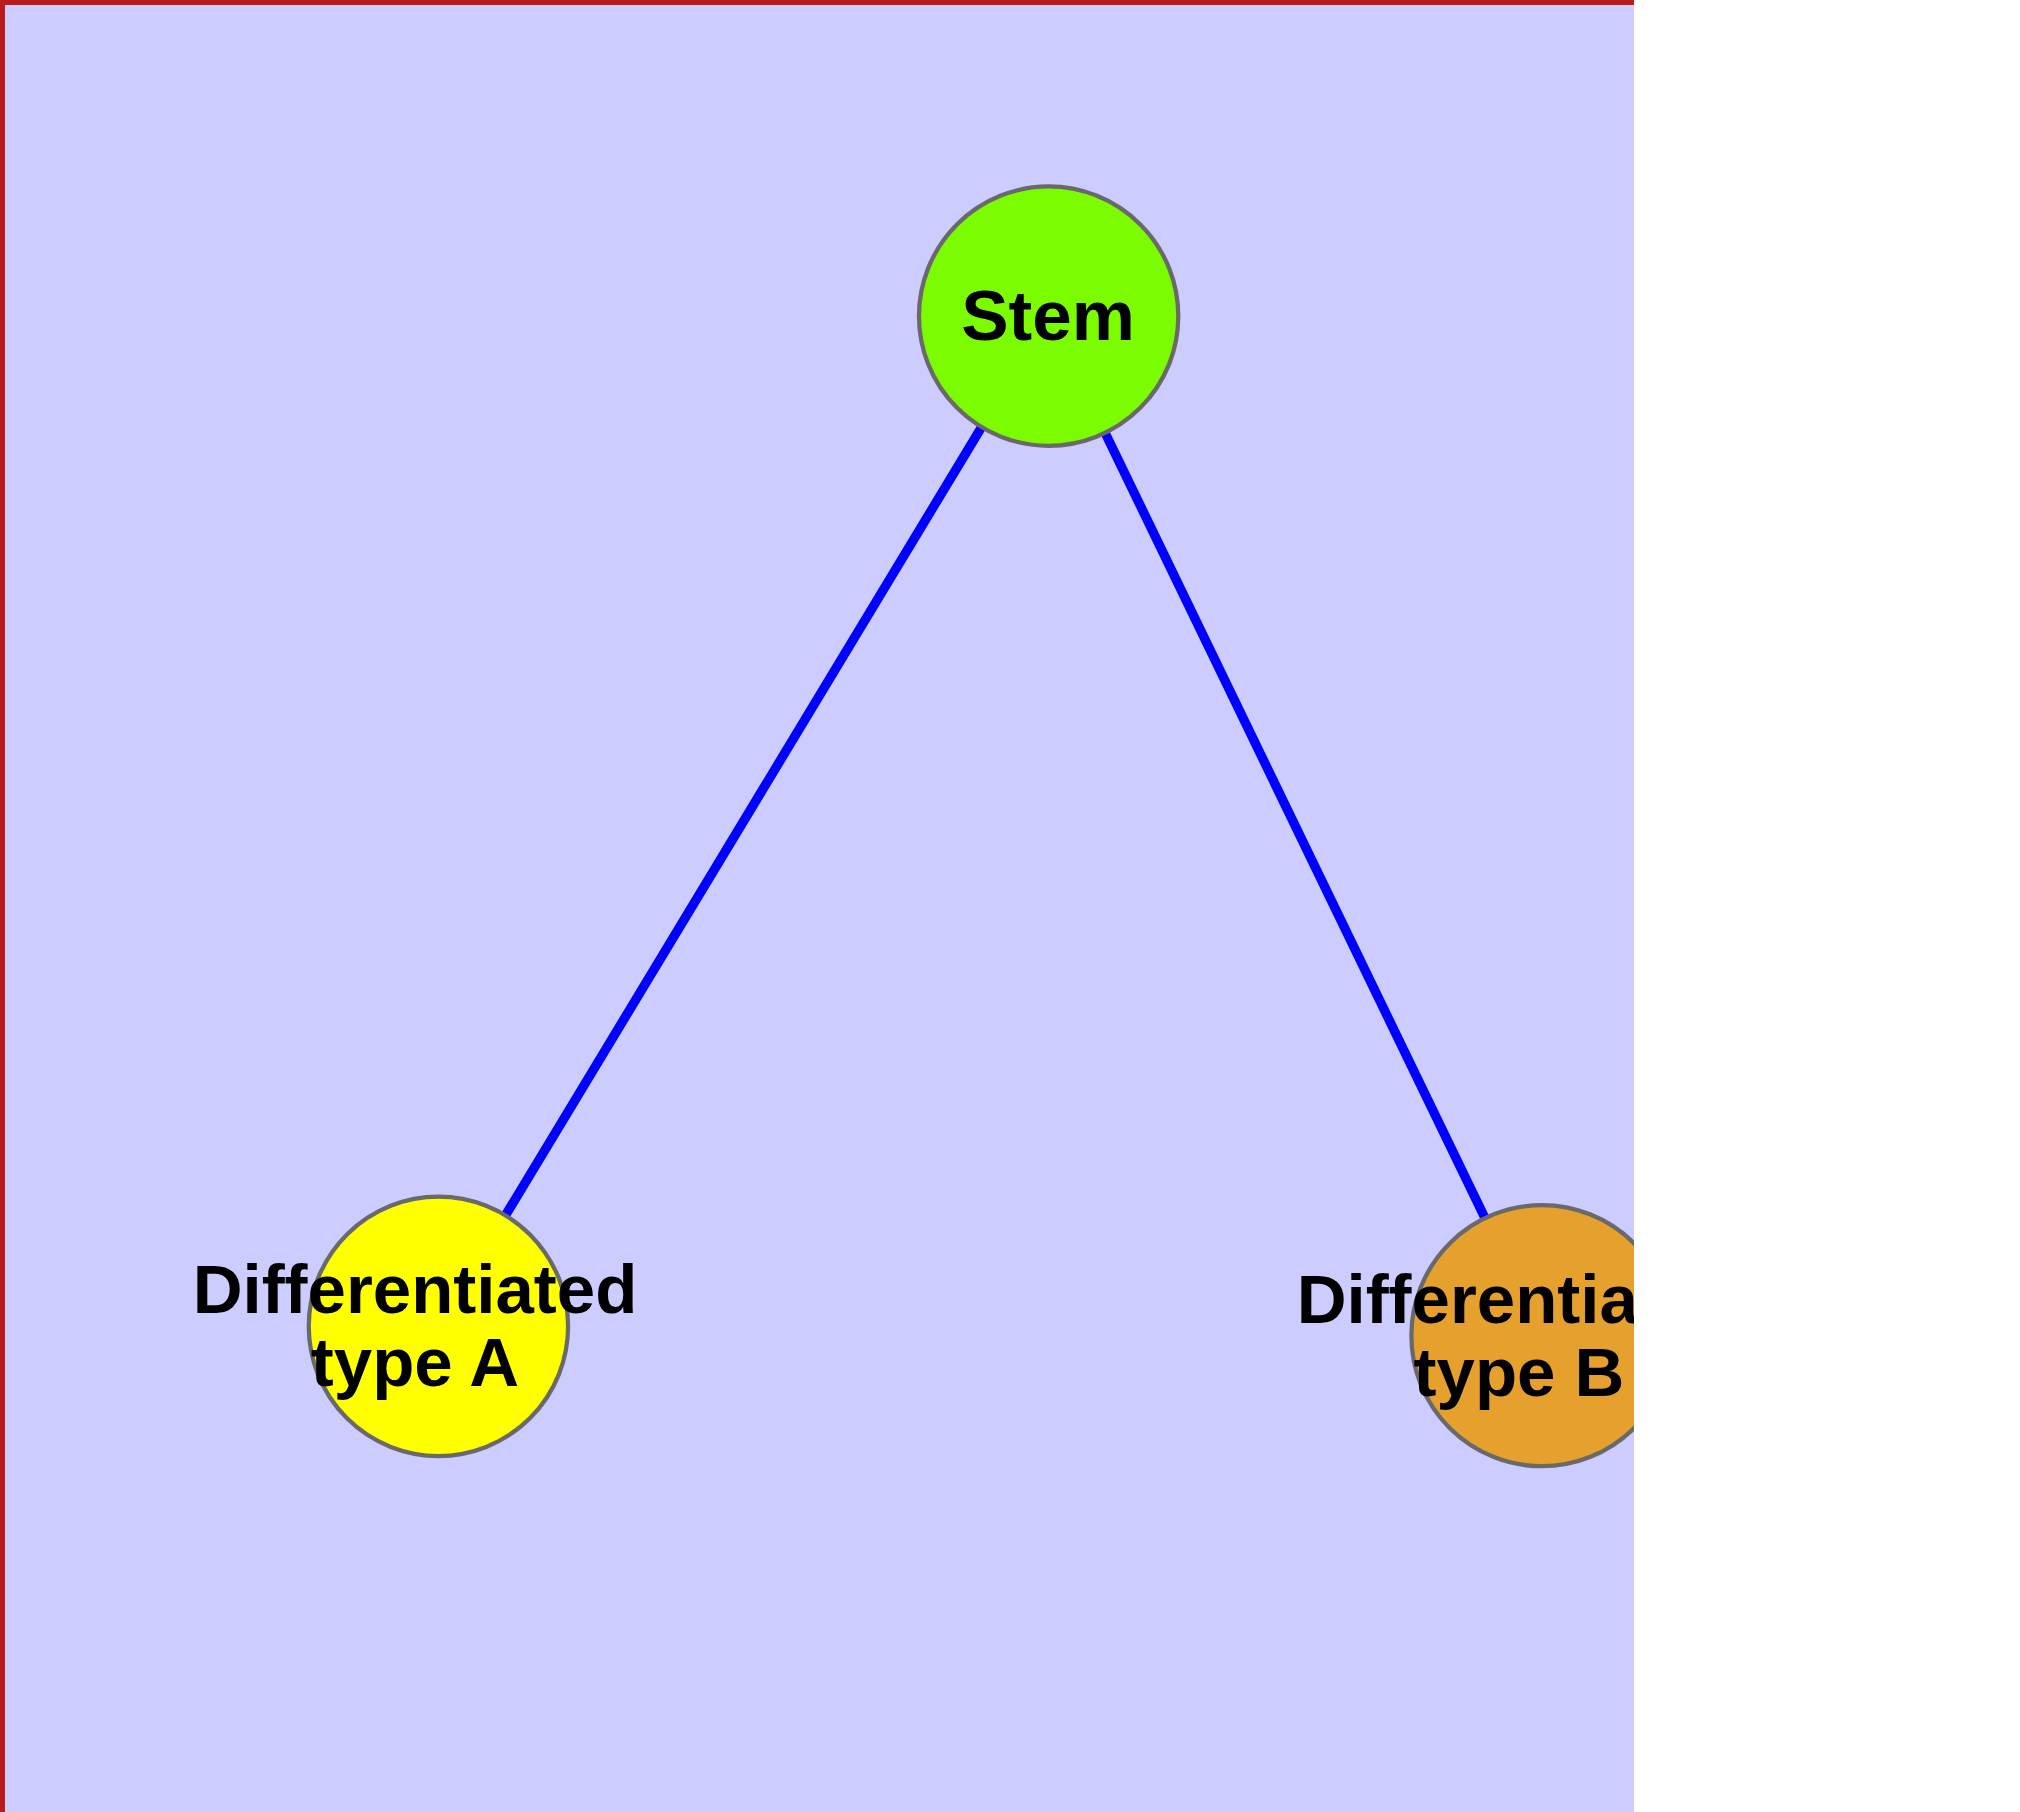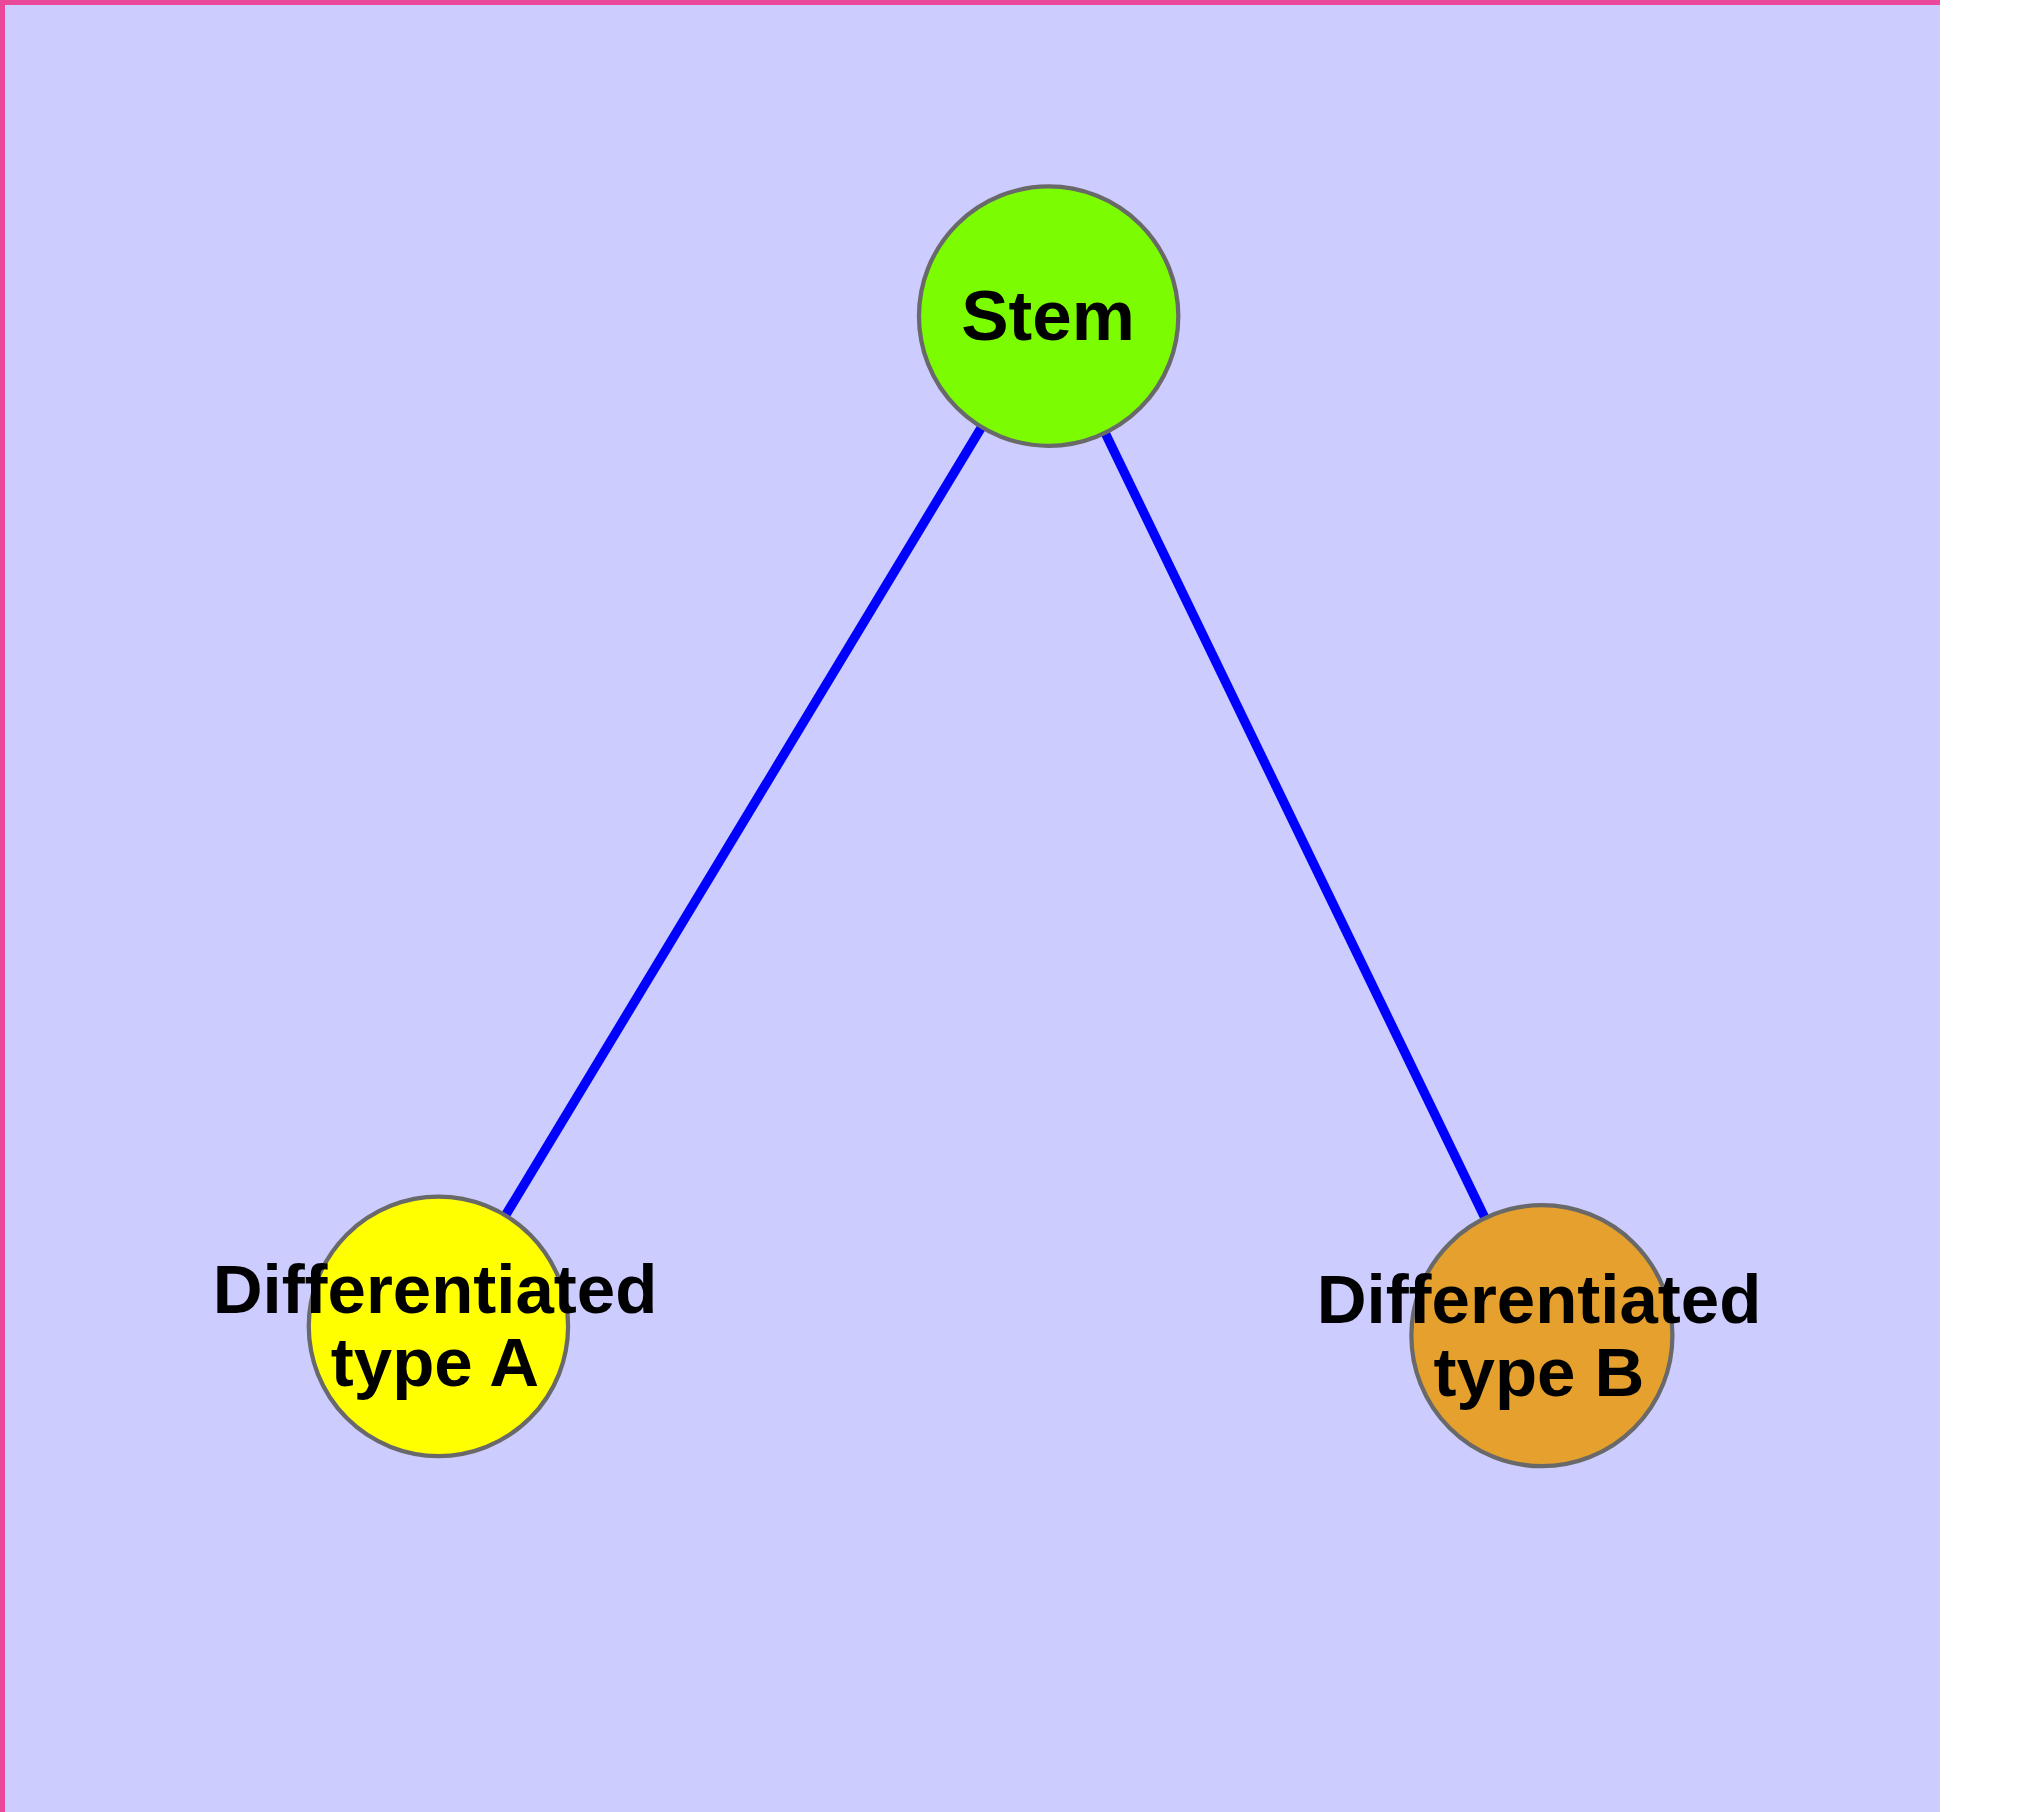--- a/index.html
+++ b/index.html
@@ -6,24 +6,24 @@
   html, body {
     margin: 0;
     padding: 0;
     background: #ffffff;
   }
   body {
     font-family: "Liberation Sans", sans-serif;
   }
   #canvas {
     position: relative;
-    width: 1940px;
+    width: 1634px;
     height: 1812px;
     overflow: hidden;
-    background: #ec4899;
+    background: #b91c1c;
     text-decoration: underline;
   }
   
   #graph-surface {
     position: absolute;
     left: 5.1px;
     top: 5.1px;
     width: 2015px;
     height: 1807px;
     background: #ccccff;
@@ -45,21 +45,20 @@
     text-align: center;
     white-space: pre;
     pointer-events: none;
     transform: translate(-50%, -50%);
   }
   .node-label.stem {
     font-size: 71px;
   }
   .node-label.leaf {
     font-size: 69px;
-    margin-left: 20px;
   }
 </style>
 </head>
 <body>
 
 <div id="canvas">
 
   <div id="graph-surface" style="background: rgb(204, 204, 255);"></div>
 
   <svg id="graph-svg" viewBox="0 0 2384 2138" xmlns="http://www.w3.org/2000/svg">

